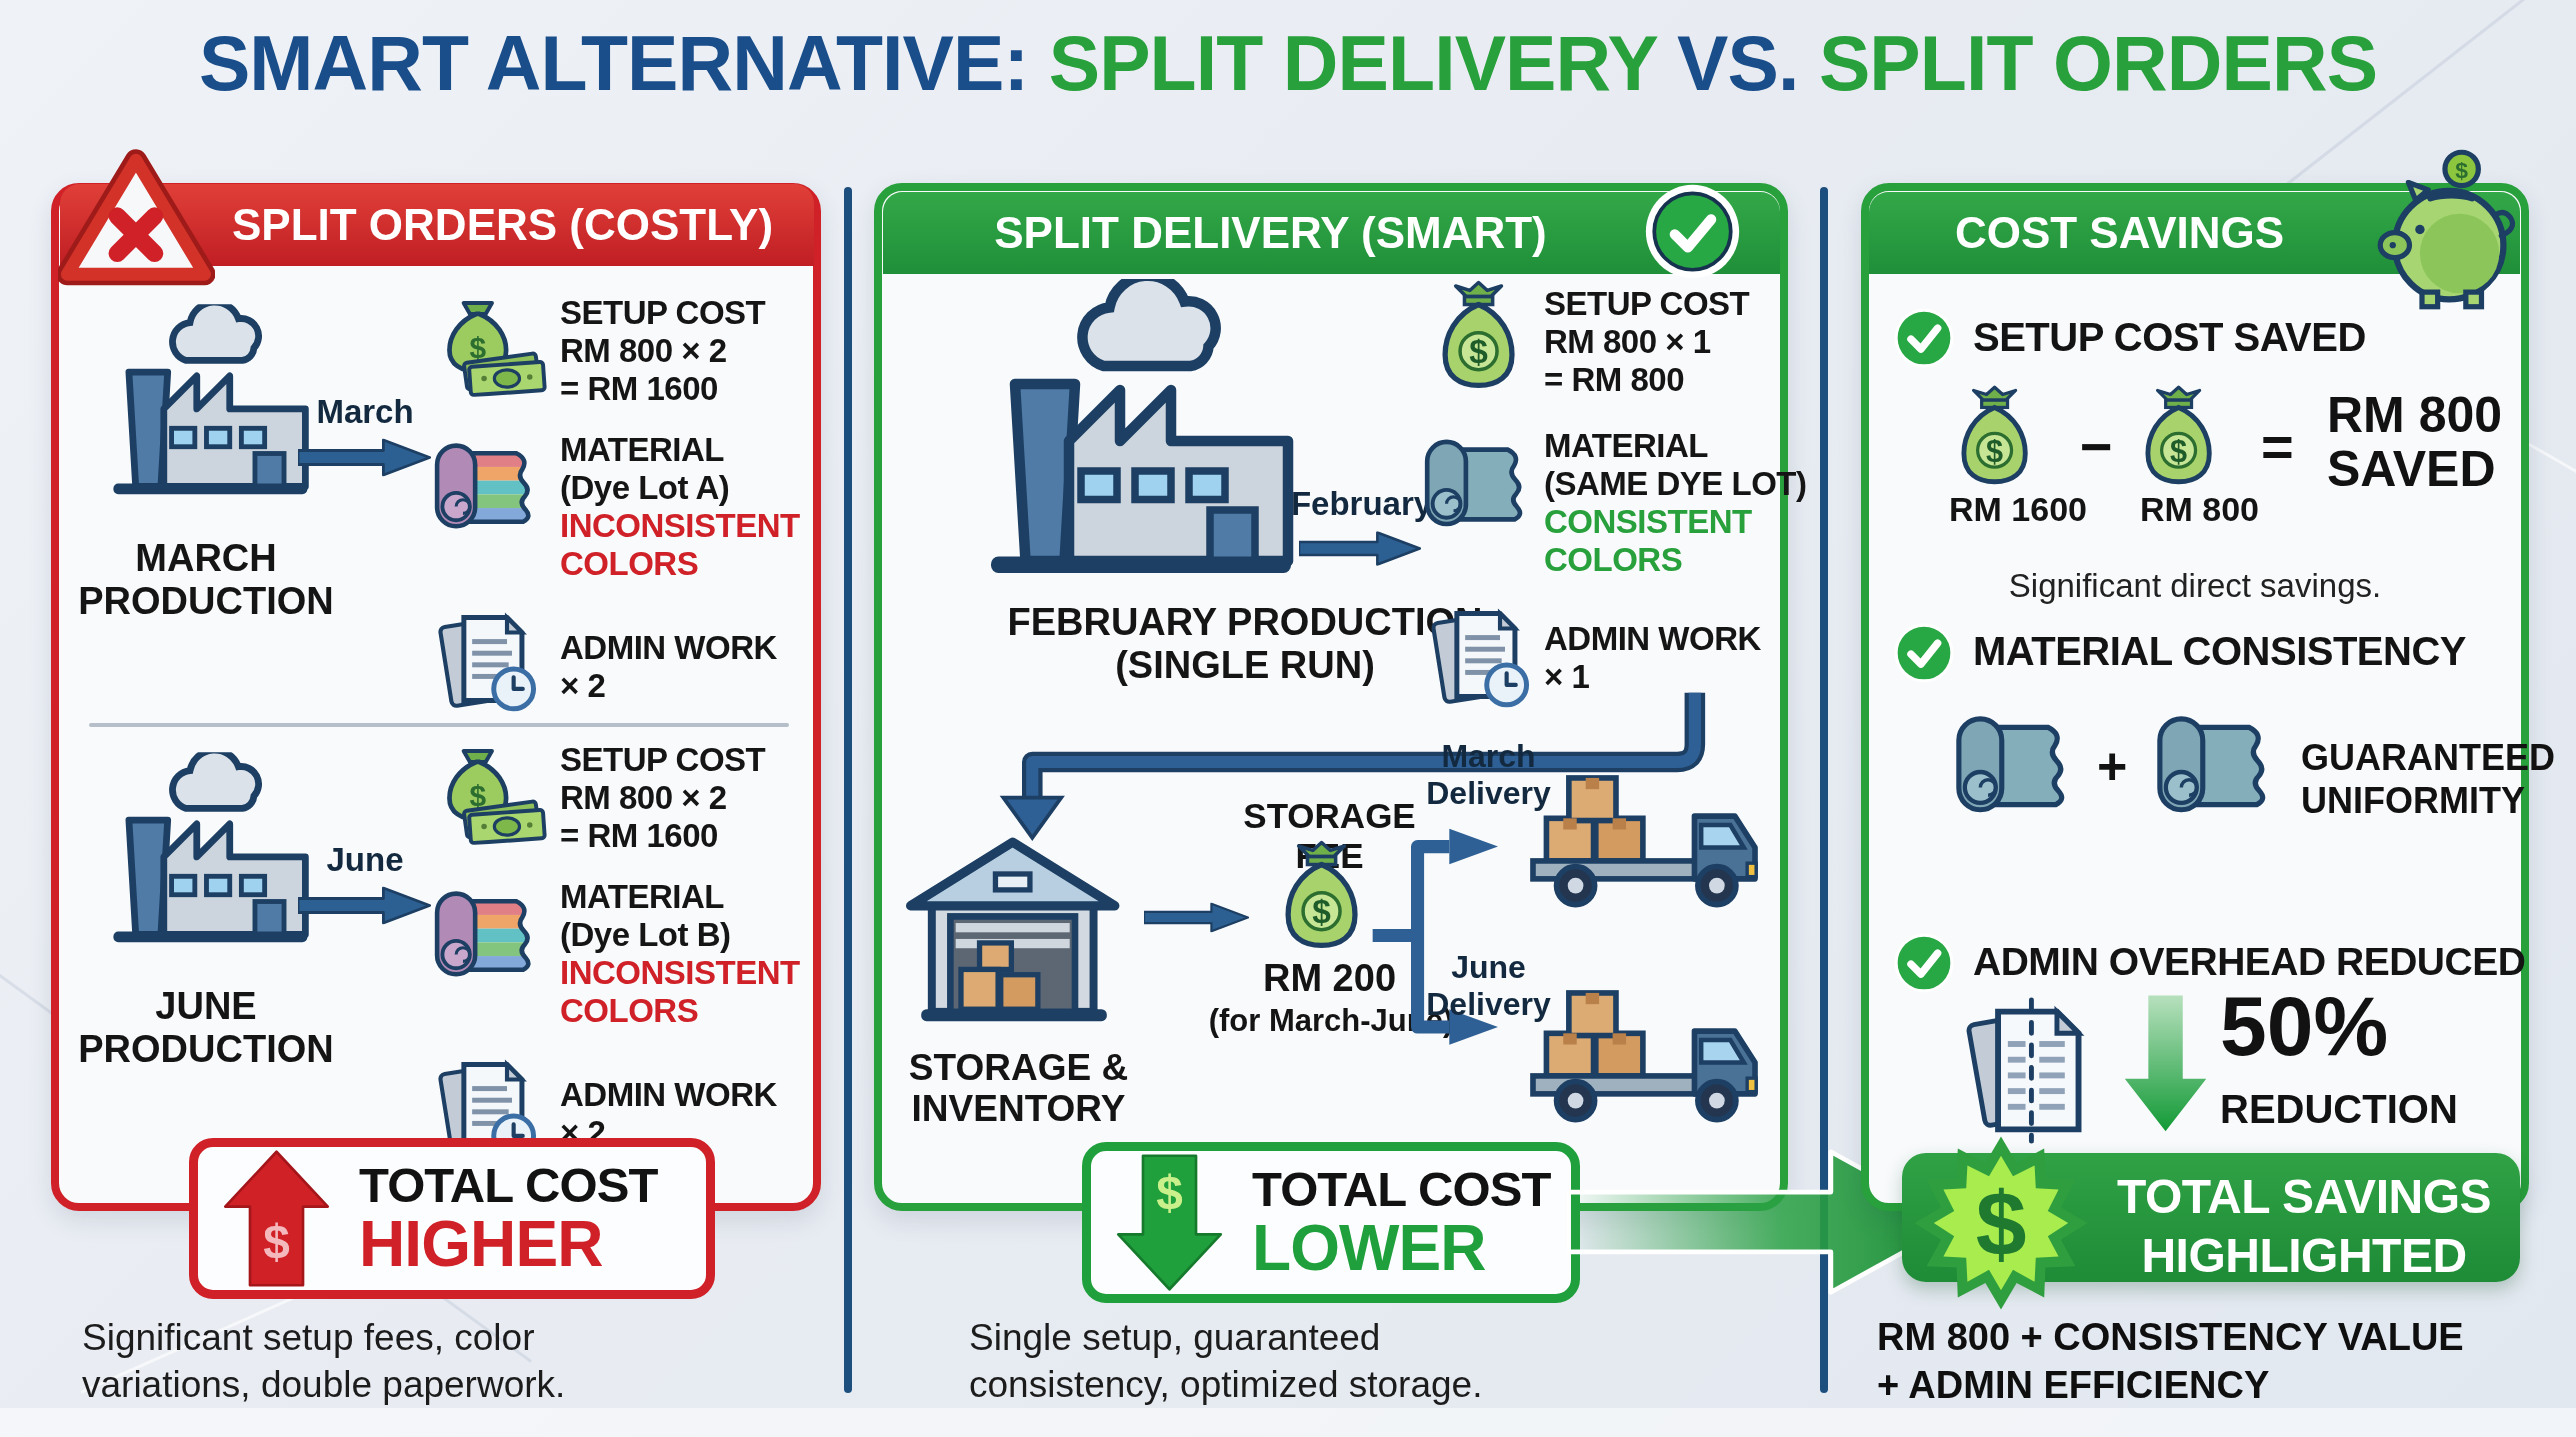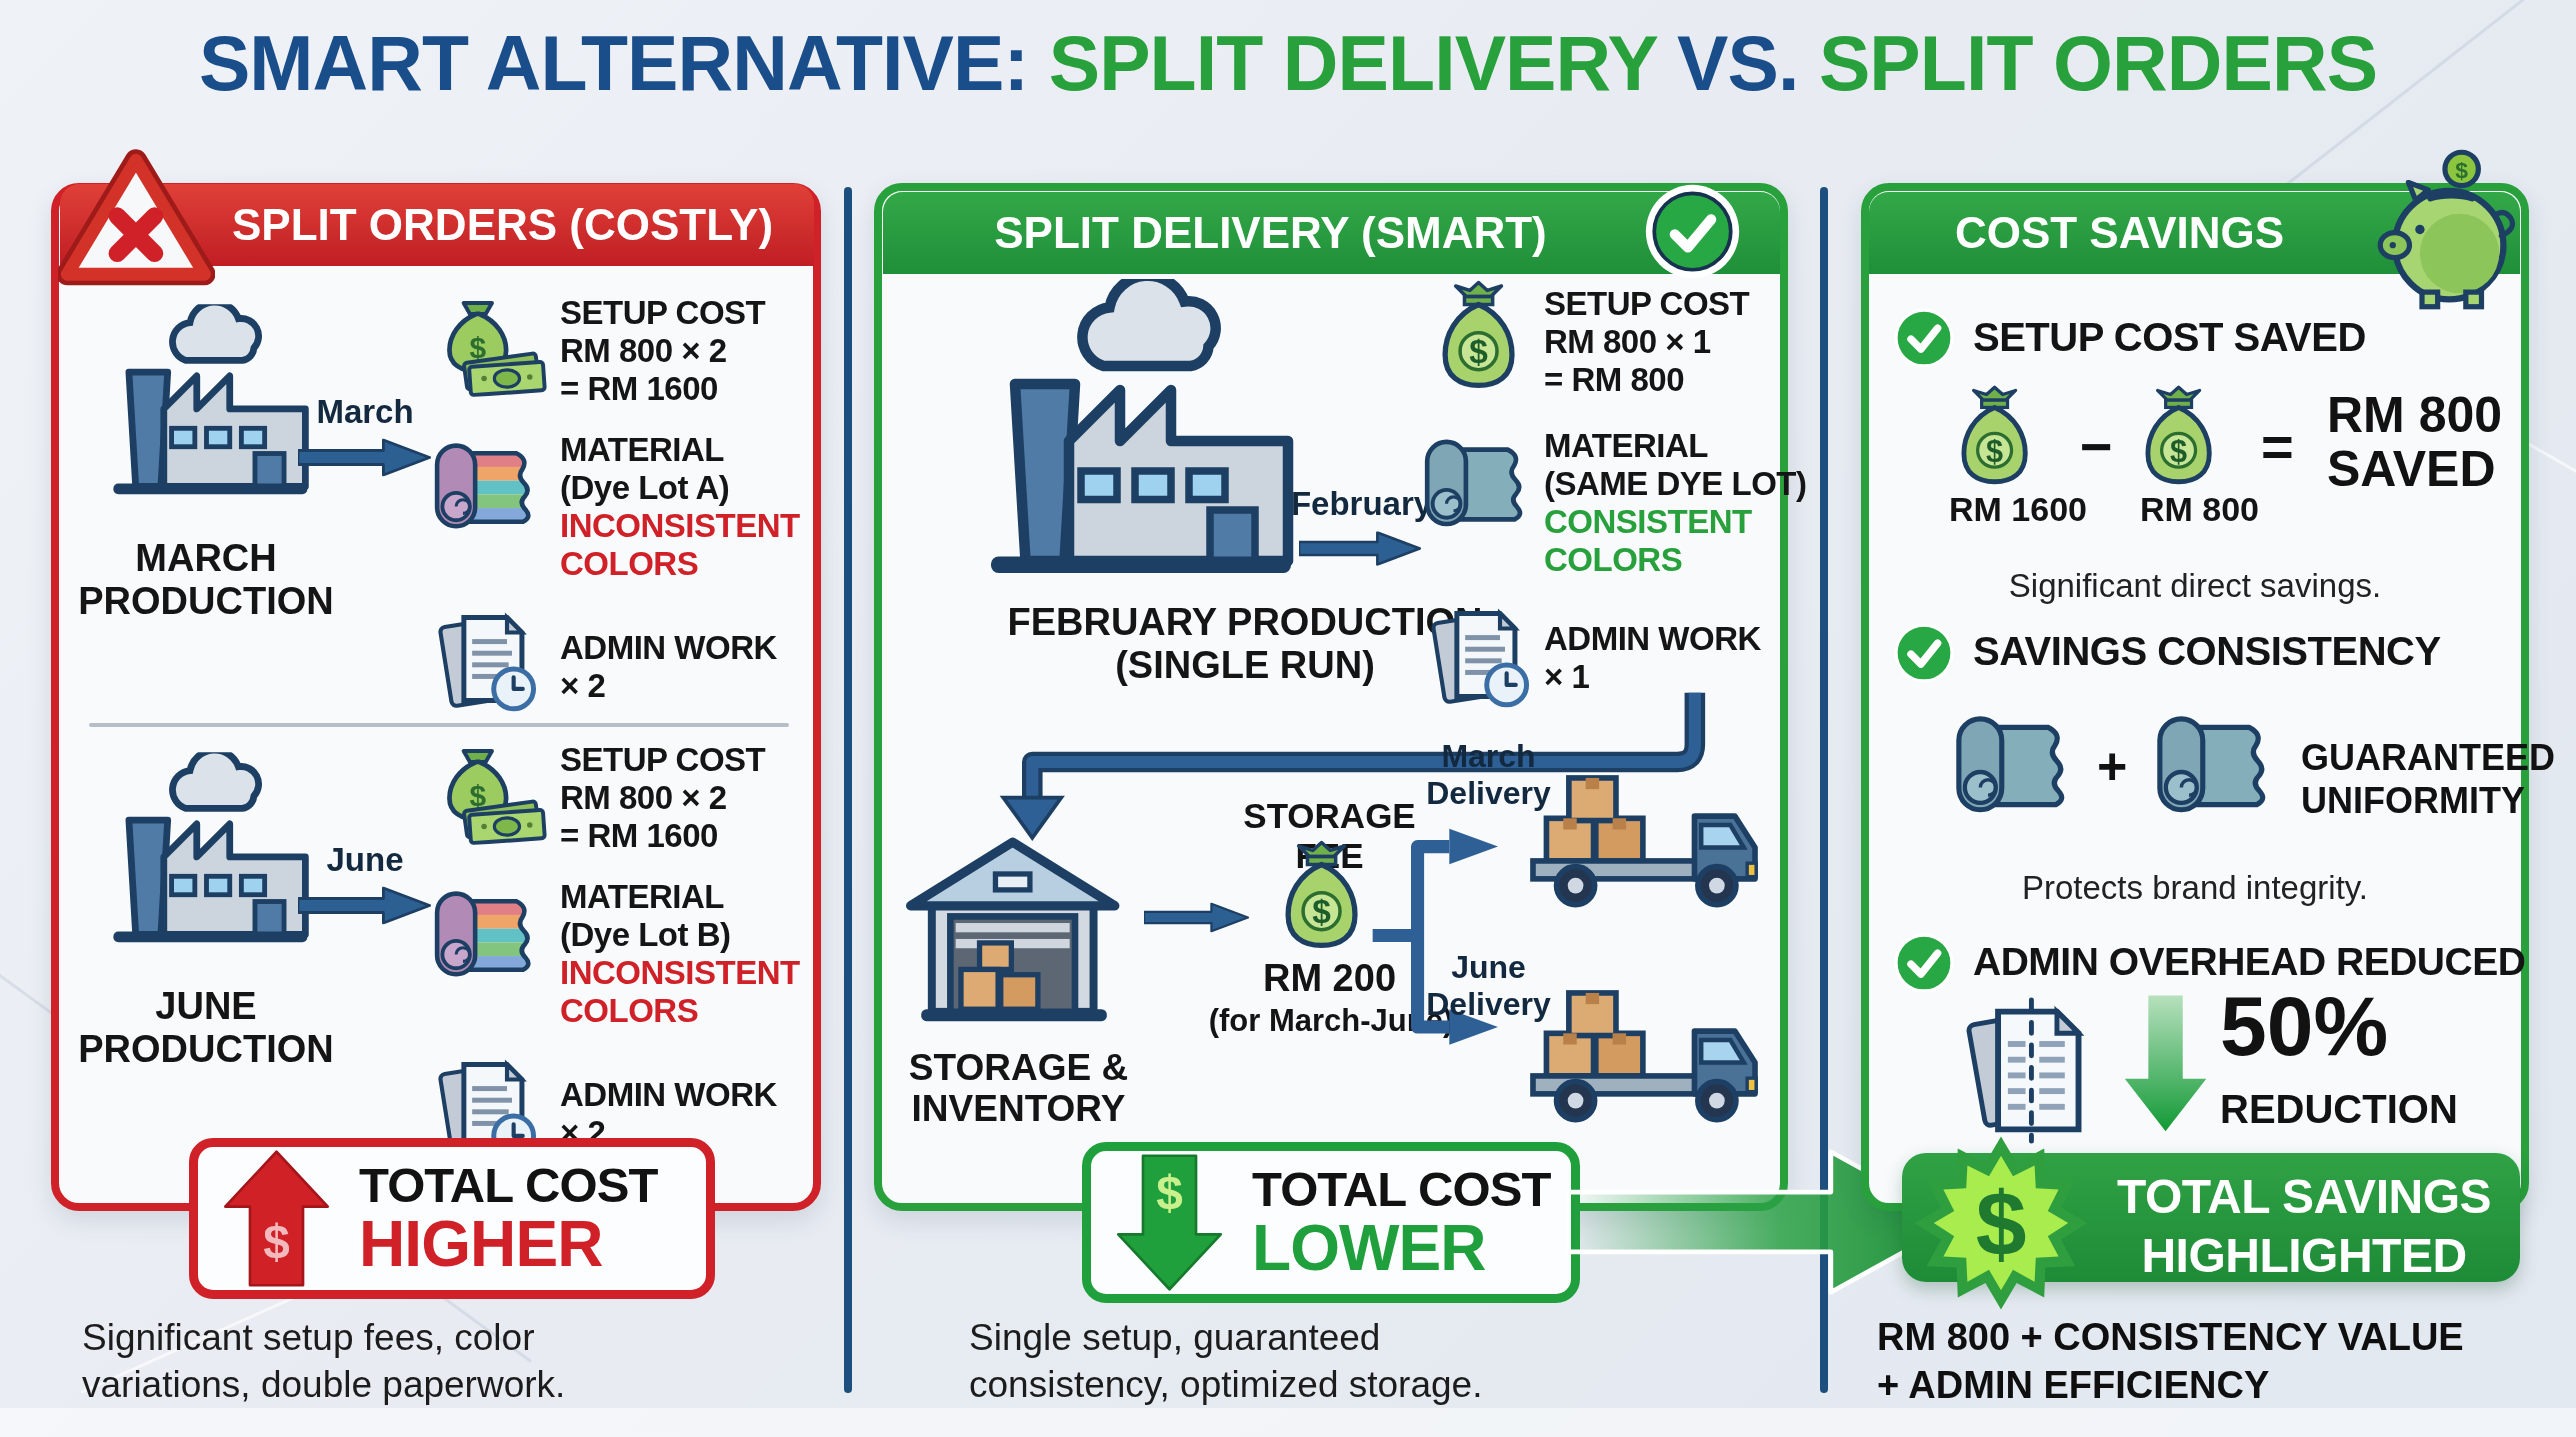--- a/index.html
+++ b/index.html
@@ -494,33 +494,32 @@
   <div class="op" style="left:2261px;top:414px;">=</div>
   <div class="rbig" style="left:2327px;top:388px;font-size:50px;">
     <div>RM 800</div>
     <div>SAVED</div>
   </div>
   <div class="rsub" style="left:1947px;top:567px;width:496px;">Significant direct savings.</div>
 
   <svg class="icon" style="left:1893px;top:622px;width:62px;height:62px" viewBox="0 0 100 100">
       <use href="#sym-check"></use>
     </svg>
-  <div class="rhead" style="left:1973px;top:629px;">SAVINGS CONSISTENCY</div>
+  <div class="rhead" style="left:1973px;top:629px;">MATERIAL CONSISTENCY</div>
   <svg class="icon" style="left:1952px;top:695px;width:133px;height:142px" viewBox="0 0 155 130">
       <use href="#sym-fabric-teal"></use>
     </svg>
   <div class="op" style="left:2097px;top:736px;font-size:52px;">+</div>
   <svg class="icon" style="left:2153px;top:695px;width:133px;height:142px" viewBox="0 0 155 130">
       <use href="#sym-fabric-teal"></use>
     </svg>
   <div class="rbig" style="left:2301px;top:717px;font-size:36px;line-height:1.2;margin-top:19px;">
     <div>GUARANTEED</div>
     <div>UNIFORMITY</div>
   </div>
-  <div class="rsub" style="left:1947px;top:869px;width:496px;">Protects brand integrity.</div>
 
   <svg class="icon" style="left:1893px;top:932px;width:62px;height:62px" viewBox="0 0 100 100">
       <use href="#sym-check"></use>
     </svg>
   <div class="rhead" style="left:1973px;top:940px;font-size:39px;">ADMIN OVERHEAD REDUCED</div>
   <svg class="icon" style="left:1949px;top:987px;width:157px;height:167px" viewBox="0 0 160 160">
       <use href="#sym-splitdoc"></use>
     </svg>
   <svg class="icon" style="left:2123px;top:992px;width:86px;height:142px" viewBox="0 0 95 155">
       <use href="#sym-arrow-down-green"></use>

